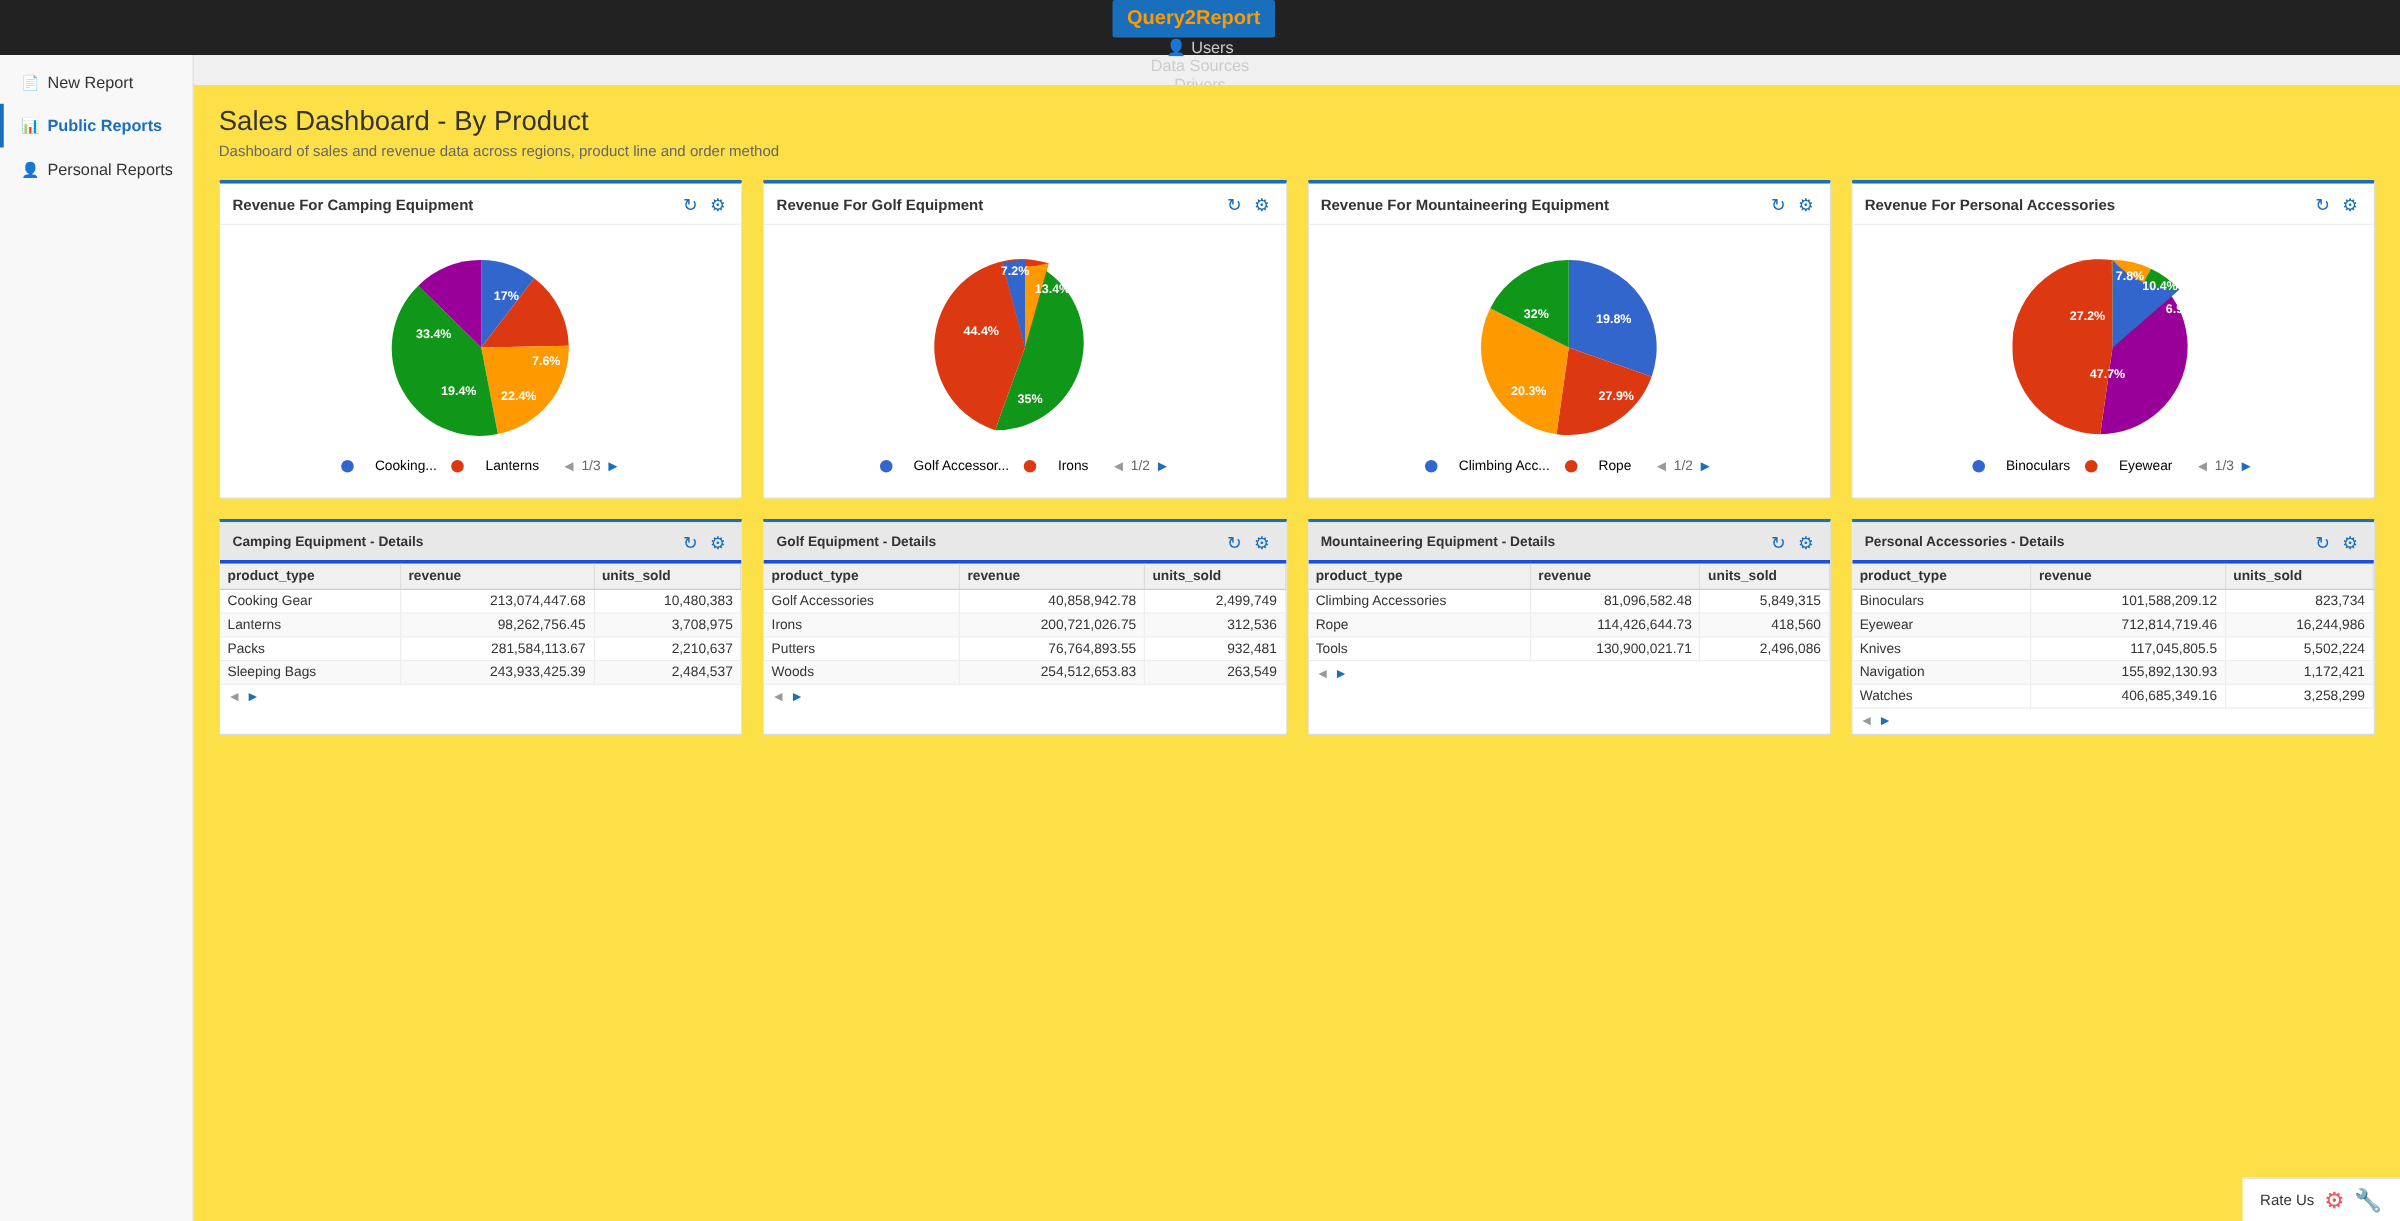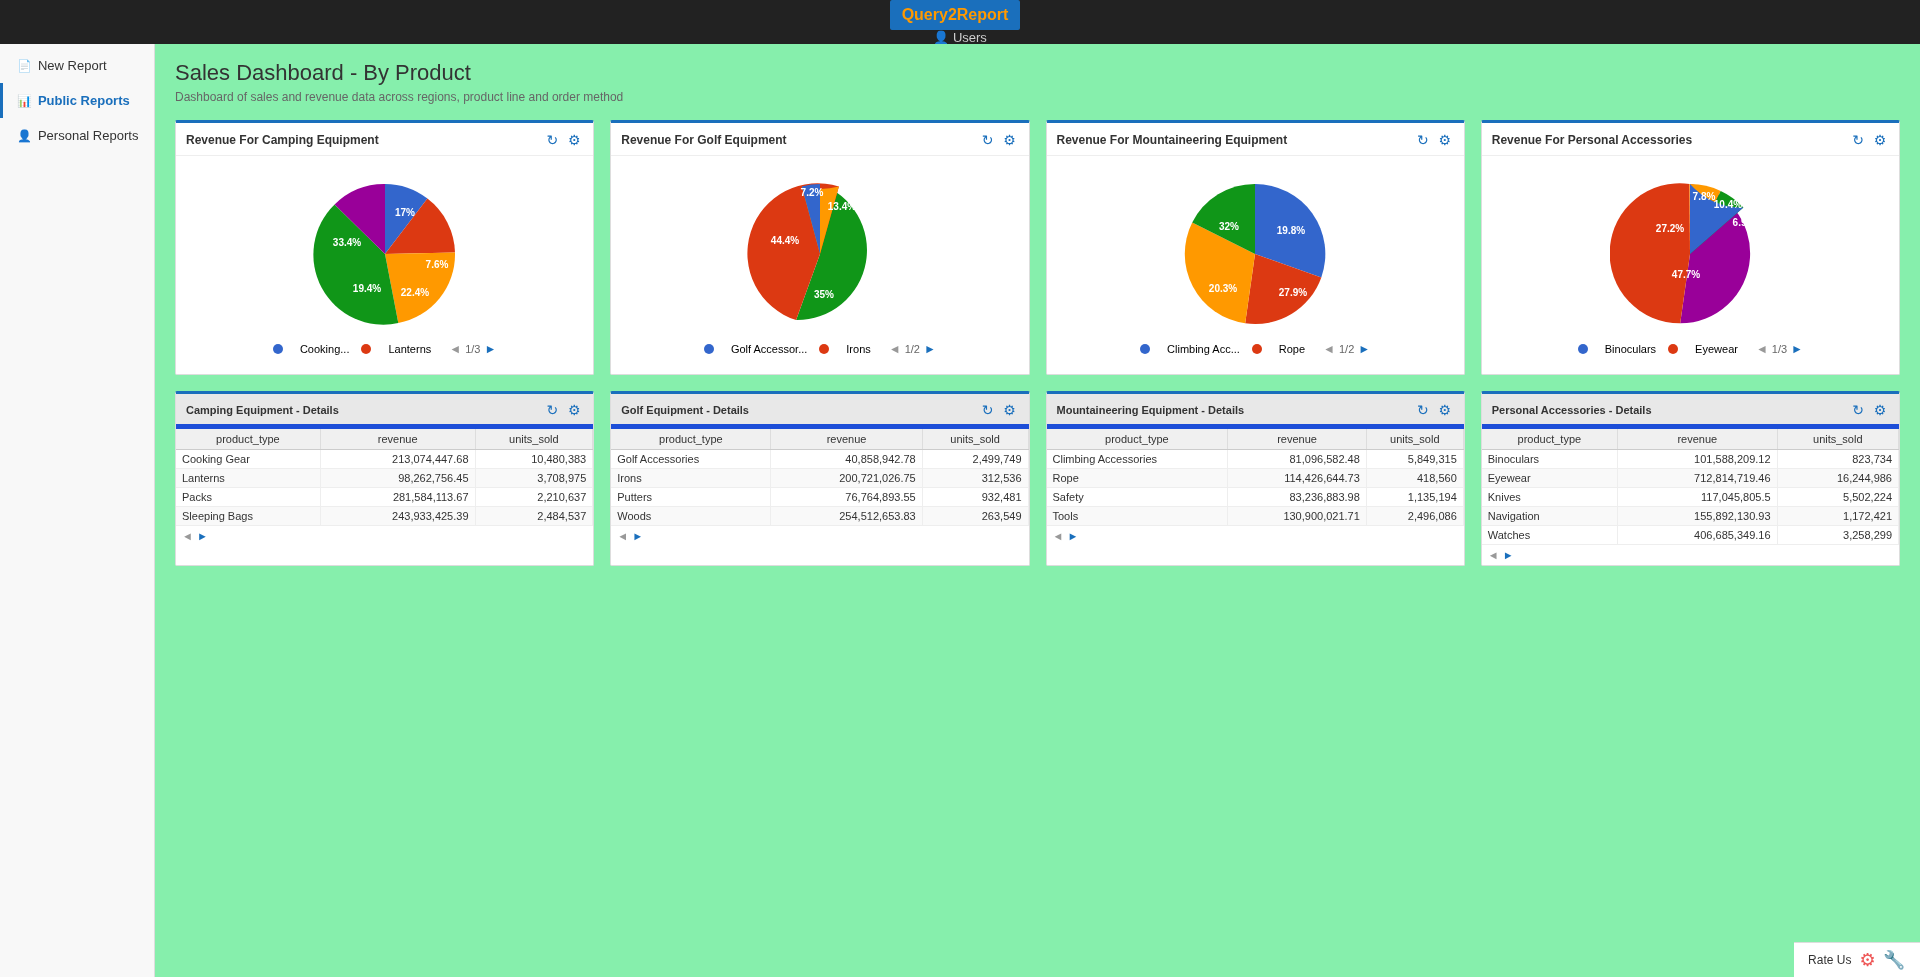--- a/index.html
+++ b/index.html
@@ -69,22 +69,23 @@
       border-left: 3px solid #1a6fbc;
       font-weight: bold;
       color: #1a6fbc;
     }
     .sidebar-icon { font-size: 12px; }
 
     
     .main {
       flex: 1;
       overflow-y: auto;
-      background: #86efac;
+      background: #fde047;
       padding: 16px 20px;
+      margin-top: 24px;
     }
     .page-title {
       font-size: 22px;
       font-weight: normal;
       color: #333;
       margin-bottom: 4px;
     }
     .page-subtitle {
       font-size: 12px;
       color: #666;
@@ -180,40 +181,40 @@
       border: 1px solid #ddd;
       border-top: 3px solid #1a6fbc;
       background: #fff;
       border-radius: 2px;
     }
     .table-card-header {
       display: flex;
       justify-content: space-between;
       align-items: center;
       padding: 7px 10px 5px;
-      border-bottom: 5px solid #1d4ed8;
+      border-bottom: 3px solid #1d4ed8;
       background: #e8e8e8;
     }
     .table-card-title {
       font-size: 11px;
       font-weight: bold;
       color: #333;
     }
     .data-table {
       width: 100%;
       border-collapse: collapse;
       font-size: 11px;
     }
     .data-table th {
       background: #f0f0f0;
       border-bottom: 1px solid #ccc;
       border-right: 1px solid #ddd;
       padding: 4px 6px;
-      text-align: center;
-      font-weight: normal;
+      text-align: left;
+      font-weight: bold;
       color: #333;
     }
     .data-table td {
       border-bottom: 1px solid #eee;
       border-right: 1px solid #eee;
       padding: 3px 6px;
       color: #333;
     }
     .data-table tr:nth-child(even) td { background: #f9f9f9; }
     .td-right { text-align: right; }
@@ -607,25 +608,20 @@
                 <td>Climbing Accessories</td>
                 <td class="td-right">81,096,582.48</td>
                 <td class="td-right">5,849,315</td>
               </tr>
             <tr>
                 <td>Rope</td>
                 <td class="td-right">114,426,644.73</td>
                 <td class="td-right">418,560</td>
               </tr>
             <tr>
-                <td>Safety</td>
-                <td class="td-right">83,236,883.98</td>
-                <td class="td-right">1,135,194</td>
-              </tr>
-            <tr>
                 <td>Tools</td>
                 <td class="td-right">130,900,021.71</td>
                 <td class="td-right">2,496,086</td>
               </tr>
           </tbody>
         </table>
         <div class="table-footer">
           <span class="table-nav-btn">◄</span>
           <span class="table-nav-btn active">►</span>
         </div>

